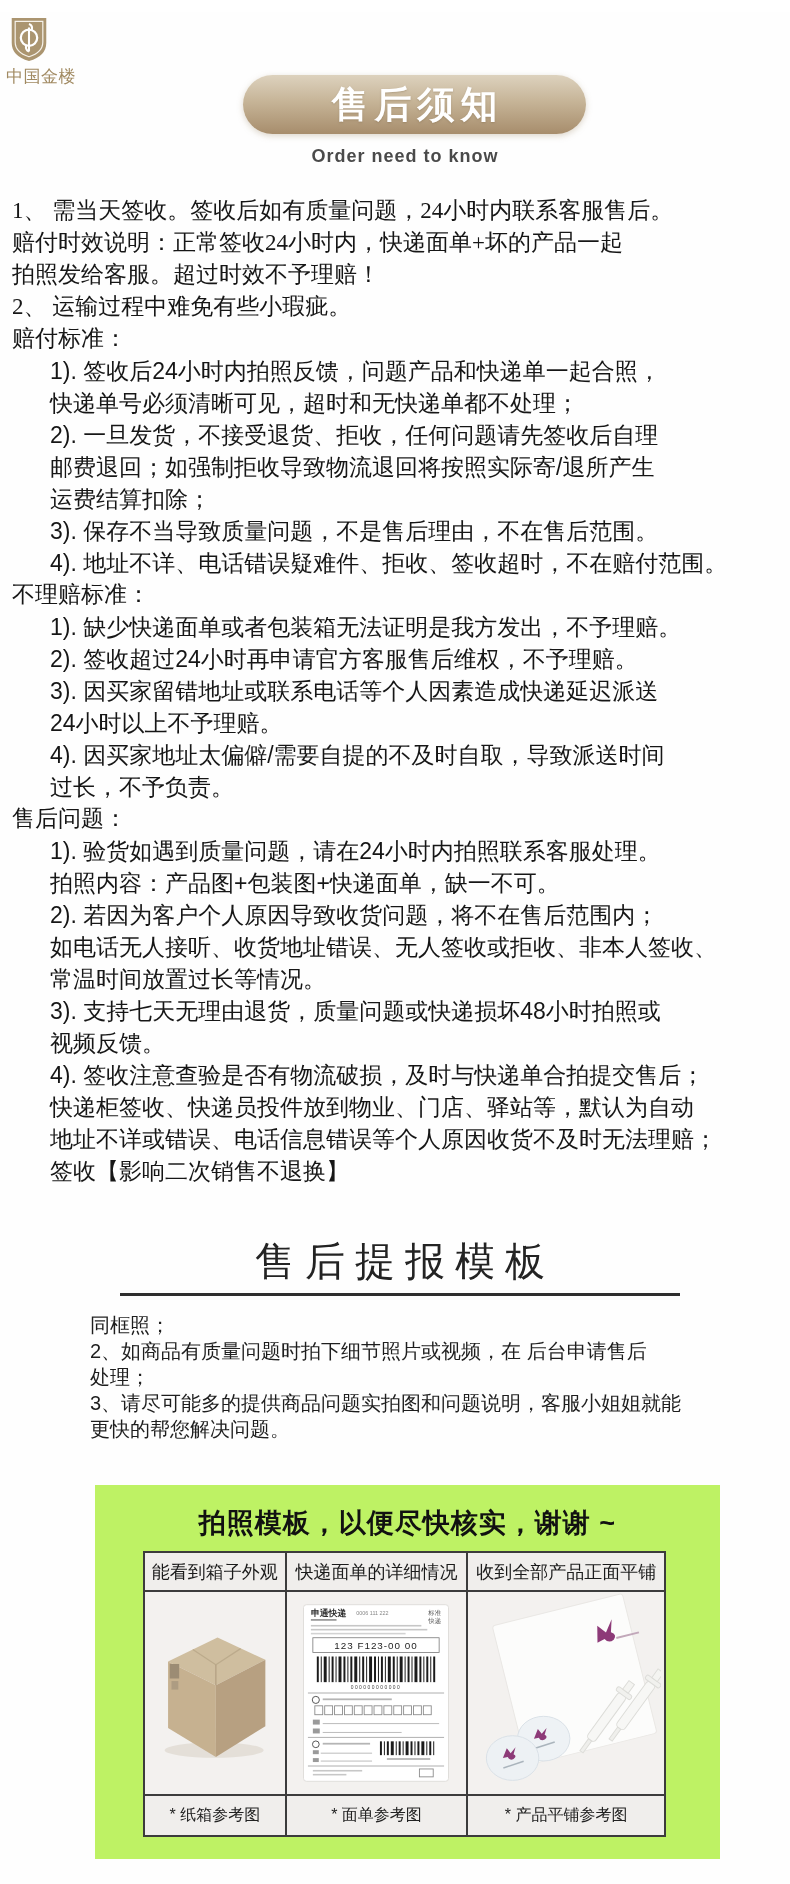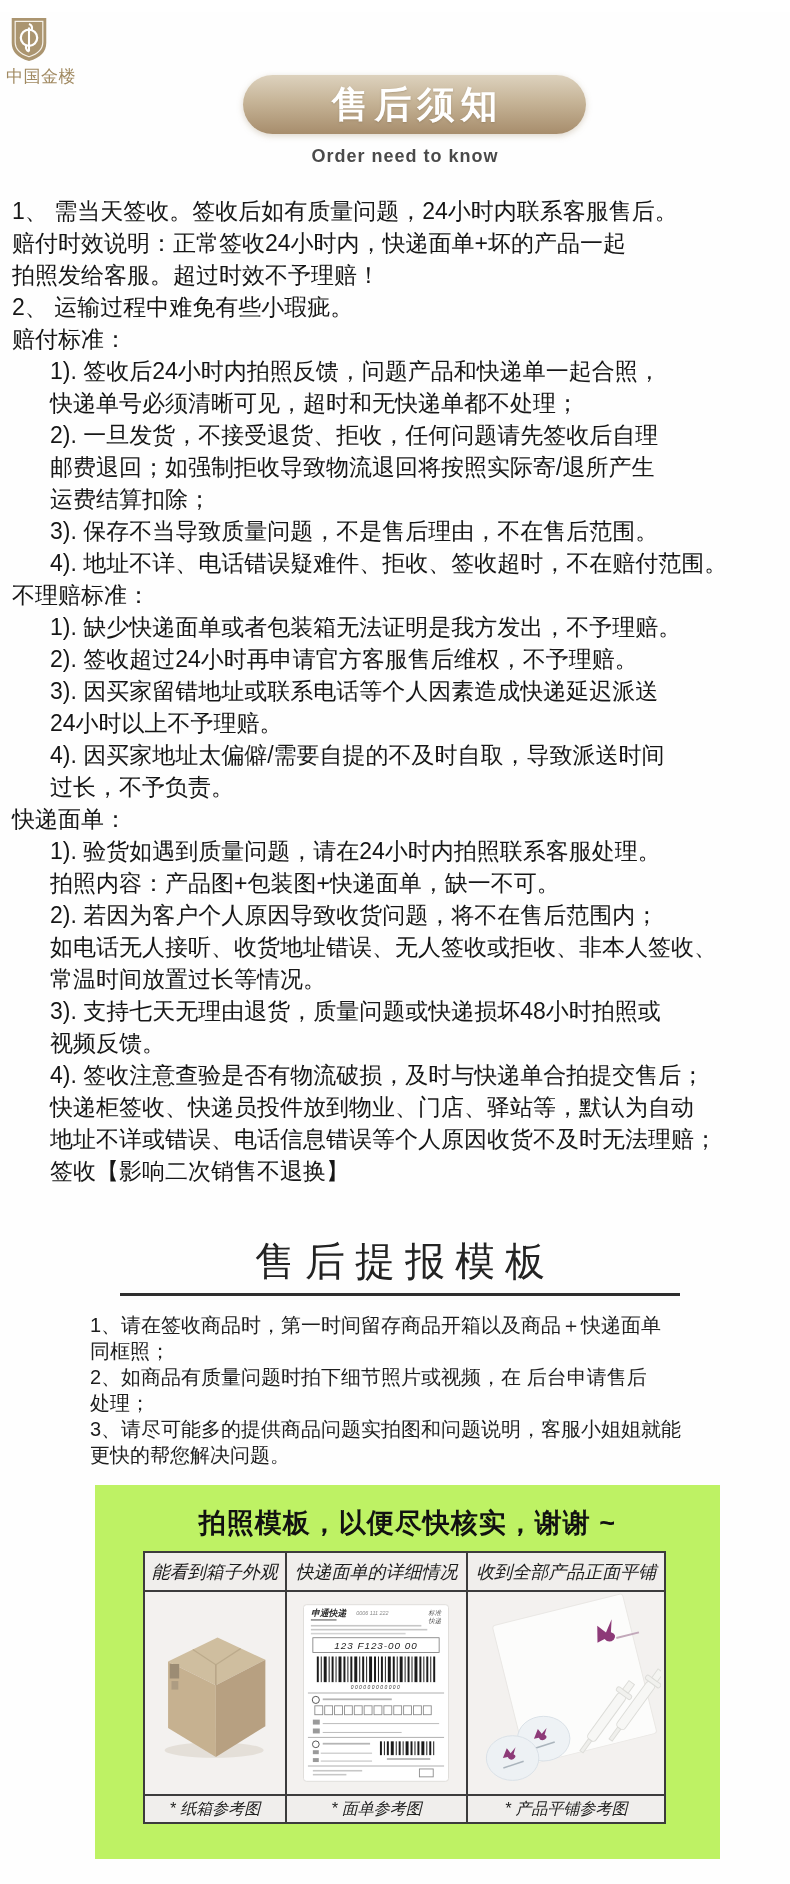--- a/index.html
+++ b/index.html
@@ -26,21 +26,21 @@
     color:#ffffff; font-size:37px; font-weight:700; letter-spacing:6px;
     text-indent:6px; text-shadow:0 1px 2px rgba(120,100,70,.35);
   }
   .banner-sub {
     position:absolute; left:0; top:134px; width:810px; text-align:center;
     font-size:18px; font-weight:700; color:#4a4a4a; letter-spacing:1px;
   }
   
   .notice { position:absolute; left:12px; top:183px; width:772px; }
   .n-line { font-size:23px; line-height:32px; white-space:nowrap; color:#161616; }
-  .lv0 { padding-left:0; }
+  .lv0 { padding-left:0;font-family:Liberation Serif, serif; }
   .lv1 { padding-left:38px; }
   
   .tpl-title {
     position:absolute; left:0; top:1222px; width:800px; text-align:center;
     font-size:40px; color:#232323; letter-spacing:10px; text-indent:10px; font-weight:500;
   }
   .tpl-rule { position:absolute; left:120px; top:1281px; width:560px; height:3px; background:#2e2e2e; }
   .tpl-list { position:absolute; left:90px; top:1300px; width:660px; }
   .t-line { font-size:20px; line-height:26px; color:#1e1e1e; white-space:nowrap; }
   
@@ -52,27 +52,27 @@
     position:absolute; left:0; top:20px; width:625px; text-align:center;
     font-size:27px; font-weight:700; color:#111; letter-spacing:1px;
   }
   .guide-table {
     position:absolute; left:48px; top:66px; width:523px;
     border:2px solid #3c3c3c; background:#f0eeec;
   }
   .gt-row { display:grid; grid-template-columns:27.3% 35% 37.7%; }
   .gt-cell {
     border-right:2px solid #3c3c3c; border-bottom:2px solid #3c3c3c;
-    display:flex; align-items:center; justify-content:center; overflow:hidden;font-style:italic;
+    display:flex; align-items:center; justify-content:center; overflow:hidden;
   }
   .gt-cell:last-child { border-right:none; }
   .gt-caps .gt-cell { border-bottom:none; }
   .gt-head .gt-cell { height:39px; font-size:18px; font-weight:500; color:#1b1b1b; white-space:nowrap; }
   .gt-imgs .gt-cell { height:204px; background:#f3f1ef; }
-  .gt-caps .gt-cell { height:26px; font-size:16px; color:#222; }
+  .gt-caps .gt-cell { height:39px; font-size:16px; color:#222; }
   svg { display:block; }
 </style>
 </head>
 <body>
 
 <div class="page">
 
   <div class="logo">
     <svg class="logo-badge" width="38" height="45" viewBox="0 0 44 52">
       <path d="M2,1 H42 V30 Q42,45 22,51 Q2,45 2,30 Z" fill="#ab9570"></path>
@@ -121,21 +121,21 @@
       <div class="n-line lv1">2). 签收超过24小时再申请官方客服售后维权，不予理赔。</div>
 
       <div class="n-line lv1">3). 因买家留错地址或联系电话等个人因素造成快递延迟派送</div>
 
       <div class="n-line lv1">24小时以上不予理赔。</div>
 
       <div class="n-line lv1">4). 因买家地址太偏僻/需要自提的不及时自取，导致派送时间</div>
 
       <div class="n-line lv1">过长，不予负责。</div>
 
-      <div class="n-line lv0">快递面单：</div>
+      <div class="n-line lv0">售后问题：</div>
 
       <div class="n-line lv1">1). 验货如遇到质量问题，请在24小时内拍照联系客服处理。</div>
 
       <div class="n-line lv1">拍照内容：产品图+包装图+快递面单，缺一不可。</div>
 
       <div class="n-line lv1">2). 若因为客户个人原因导致收货问题，将不在售后范围内；</div>
 
       <div class="n-line lv1">如电话无人接听、收货地址错误、无人签收或拒收、非本人签收、</div>
 
       <div class="n-line lv1">常温时间放置过长等情况。</div>
@@ -150,21 +150,20 @@
 
       <div class="n-line lv1">地址不详或错误、电话信息错误等个人原因收货不及时无法理赔；</div>
 
       <div class="n-line lv1">签收【影响二次销售不退换】</div>
     </div>
 
   <div class="tpl-title">售后提报模板</div>
   <div class="tpl-rule"></div>
   <div class="tpl-list">
 
-      <div class="t-line">1、请在签收商品时，第一时间留存商品开箱以及商品＋快递面单</div>
 
       <div class="t-line">同框照；</div>
 
       <div class="t-line">2、如商品有质量问题时拍下细节照片或视频，在 后台申请售后</div>
 
       <div class="t-line">处理；</div>
 
       <div class="t-line">3、请尽可能多的提供商品问题实拍图和问题说明，客服小姐姐就能</div>
 
       <div class="t-line">更快的帮您解决问题。</div>

